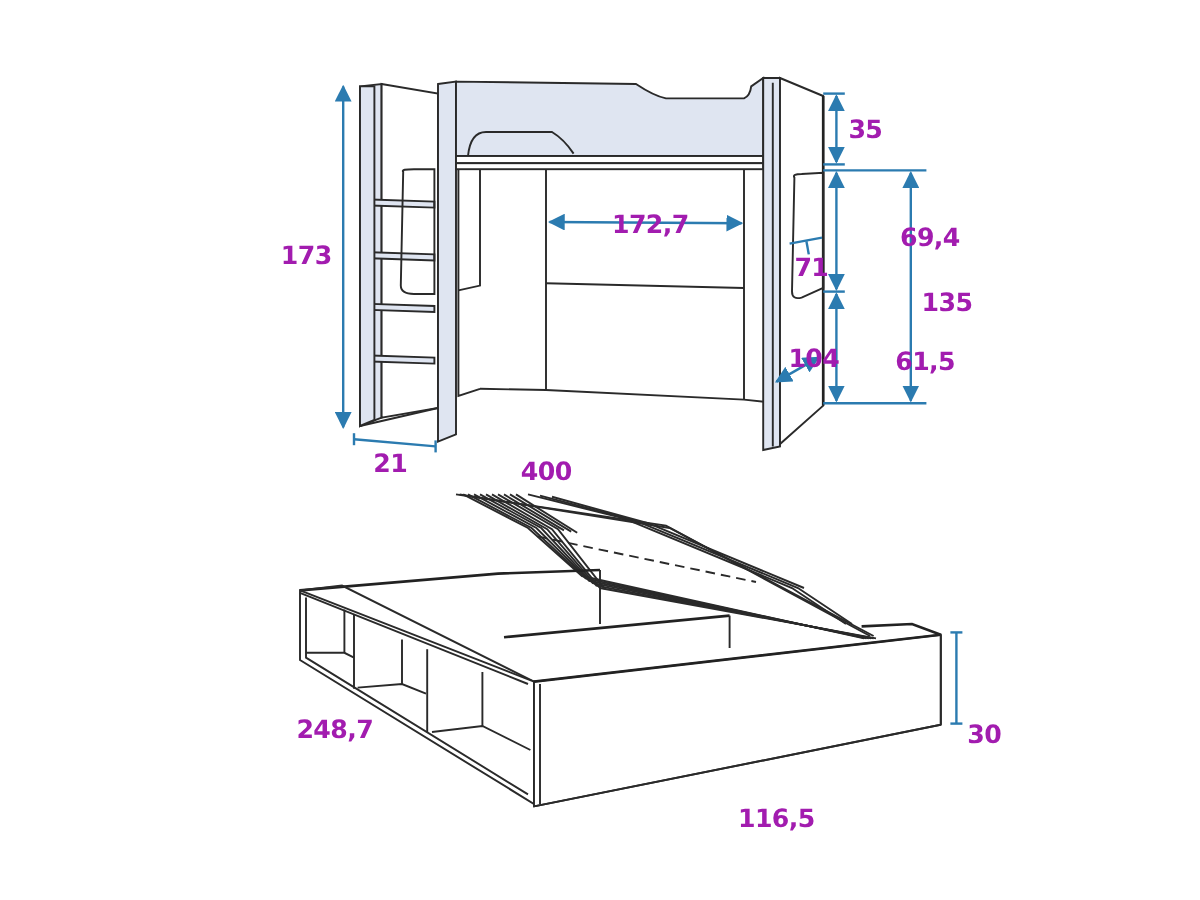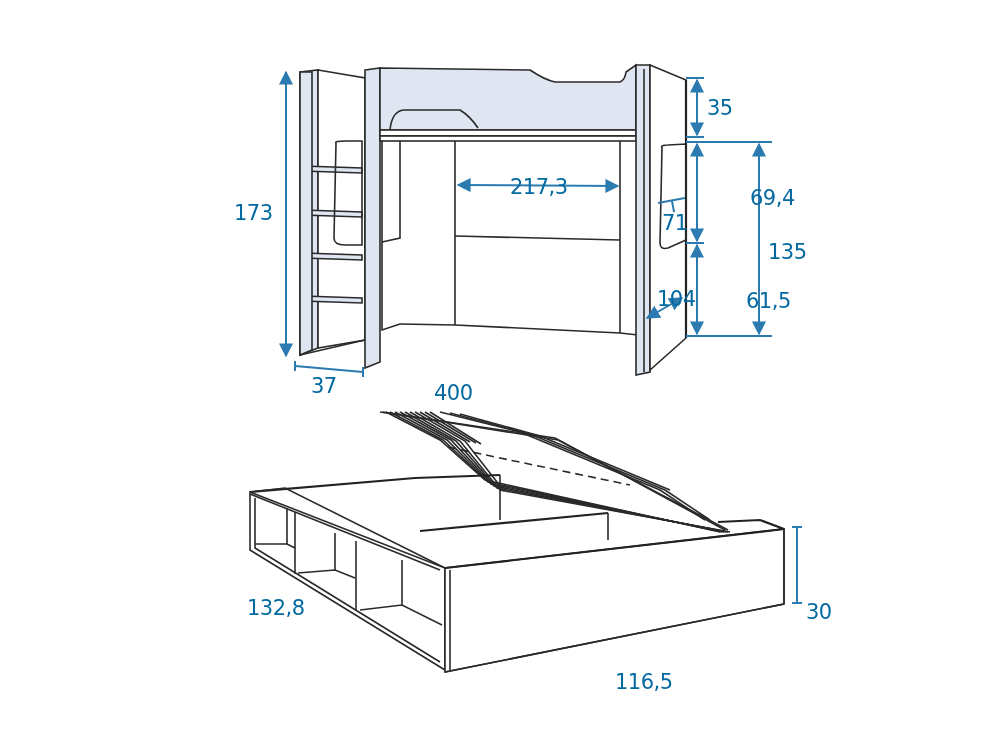--- a/index.html
+++ b/index.html
@@ -1,20 +1,20 @@
 <!DOCTYPE html>
 <html><head>
   <meta charset="utf-8">
   <style>
     html, body { margin: 0; padding: 0; background: #ffffff; }
     body { width: 1000px; height: 750px; position: relative; overflow: hidden;
            font-family: "DejaVu Sans", "Liberation Sans", sans-serif; }
     #diagram { position: absolute; left: 0; top: 0; width: 1000px; height: 750px; }
-    .lbl { position: absolute; font-size: 21px; color: #0369a1; line-height: 1; white-space: nowrap;
-           font-family: "DejaVu Sans", sans-serif; letter-spacing: -0.5px; }
+    .lbl { position: absolute; font-size: 21px; color: #a21caf; line-height: 1; white-space: nowrap;
+           font-family: "DejaVu Sans", sans-serif; letter-spacing: -0.5px; font-weight: bold; }
     .ln { stroke: #2a2a2a; stroke-width: 1.6; fill: none; }
     .lnb { stroke: #222; stroke-width: 2.2; fill: none; }
     .pf { fill: #dfe5f1; stroke: #2a2a2a; stroke-width: 1.6; }
     .wf { fill: #ffffff; stroke: #2a2a2a; stroke-width: 1.6; }
     .dim { stroke: #2b7bb0; stroke-width: 2; fill: none; }
     .dimh { fill: #2b7bb0; }
   </style>
 </head>
 <body>
 
@@ -143,26 +143,26 @@
 
     <g>
       <line class="dim" x1="797" y1="527" x2="797" y2="603"></line>
       <line class="dim" x1="792" y1="527" x2="802" y2="527"></line>
       <line class="dim" x1="792" y1="603" x2="802" y2="603"></line>
     </g>
   </svg>
 
   
   <span class="lbl" style="left:234px;top:203px;">173</span>
-  <span class="lbl" style="left:311px;top:376px;">37</span>
-  <span class="lbl" style="left:510px;top:177px;">217,3</span>
+  <span class="lbl" style="left:311px;top:376px;">21</span>
+  <span class="lbl" style="left:510px;top:177px;">172,7</span>
   <span class="lbl" style="left:707px;top:98px;">35</span>
   <span class="lbl" style="left:706px;top:188px;margin-left:44px;">69,4</span>
   <span class="lbl" style="left:768px;top:242px;">135</span>
   <span class="lbl" style="left:746px;top:291px;">61,5</span>
   <span class="lbl" style="left:662px;top:213px;">71</span>
   <span class="lbl" style="left:635px;top:289px;margin-left:22px;">104</span>
 
   <span class="lbl" style="left:434px;top:383px;">400</span>
-  <span class="lbl" style="left:247px;top:598px;">132,8</span>
+  <span class="lbl" style="left:247px;top:598px;">248,7</span>
   <span class="lbl" style="left:615px;top:672px;">116,5</span>
   <span class="lbl" style="left:806px;top:558px;margin-top:44px;">30</span>
 </div>
 
 </body></html>

